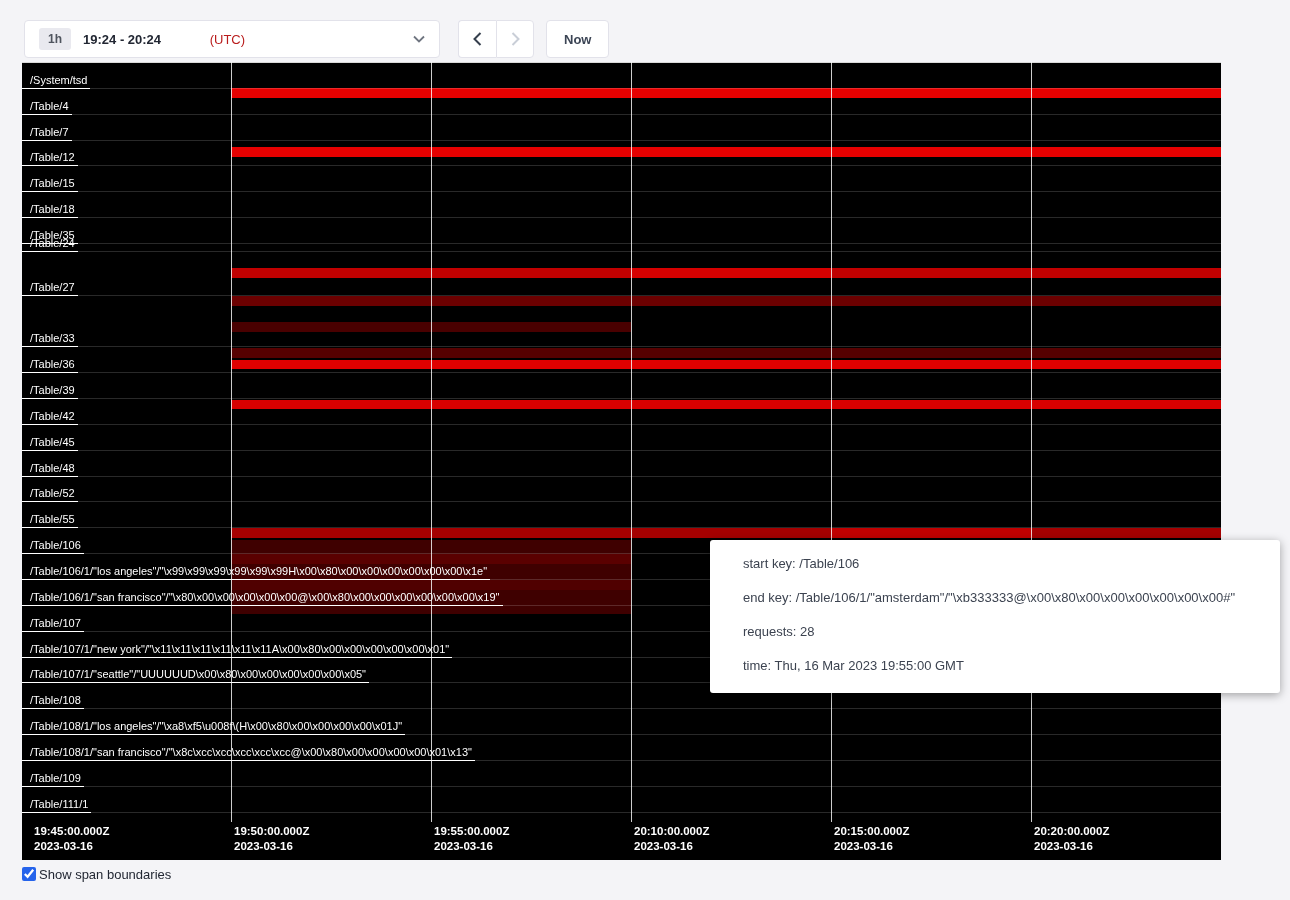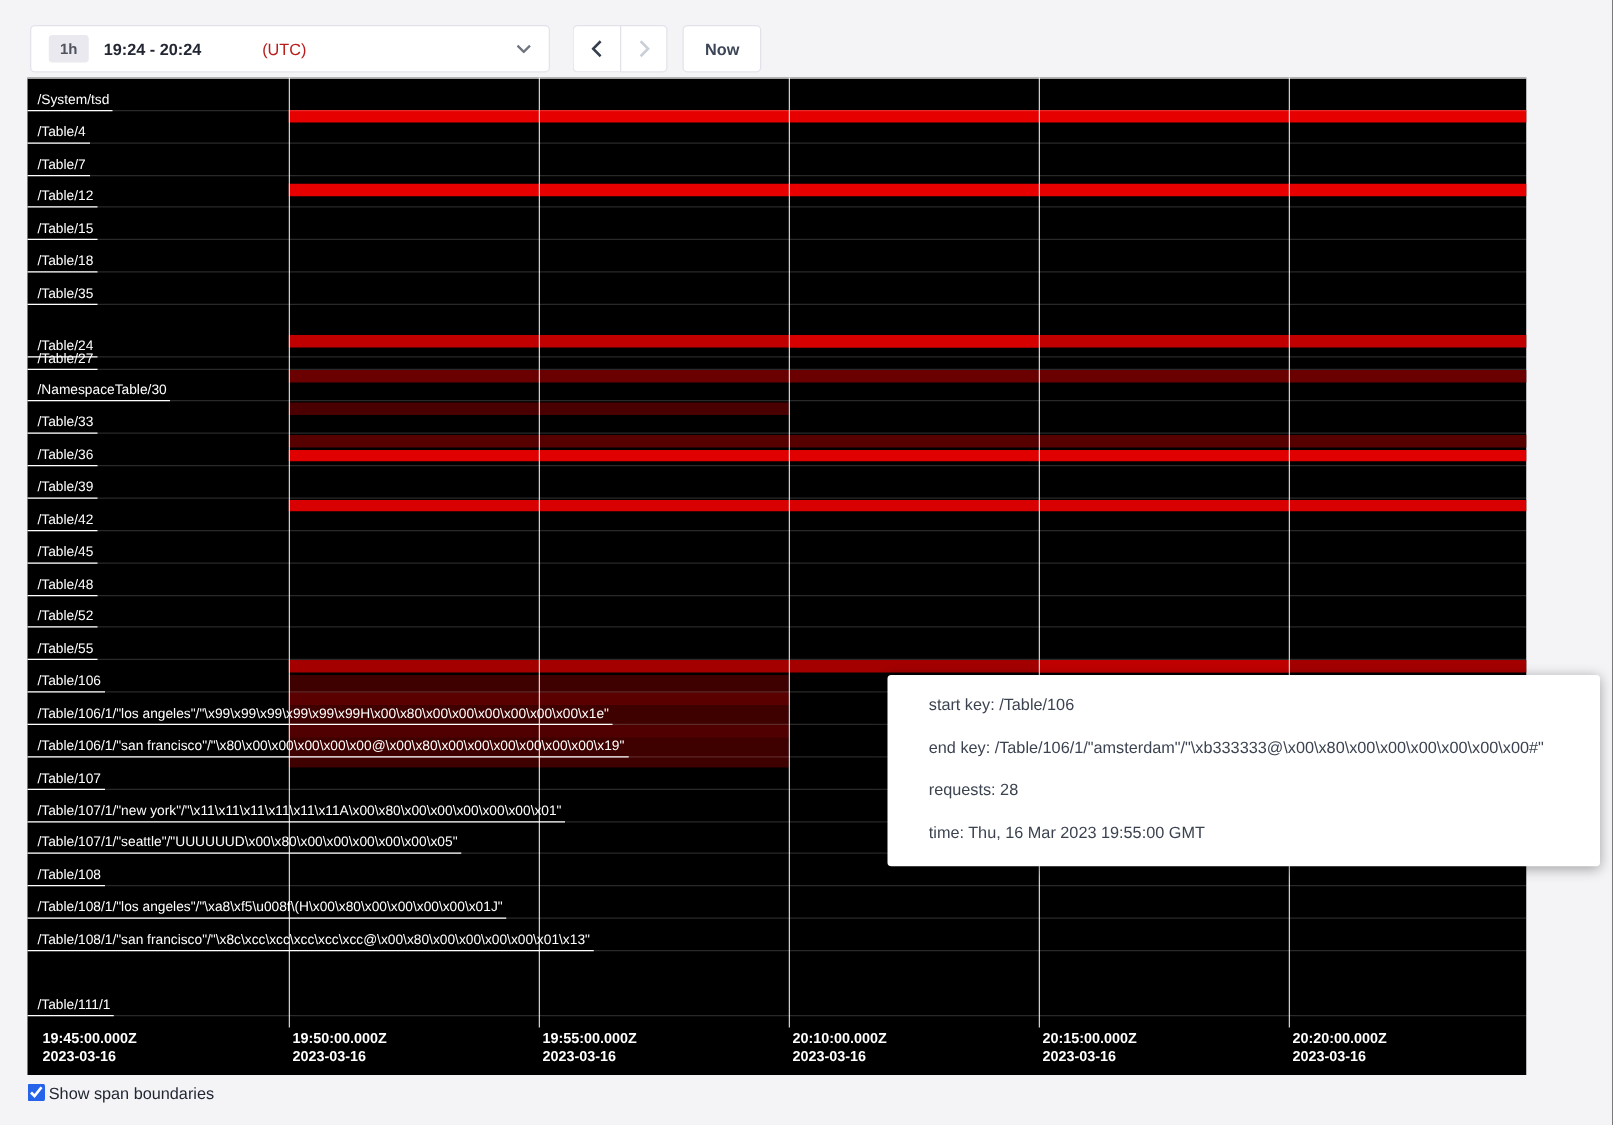--- a/index.html
+++ b/index.html
@@ -131,29 +131,26 @@
     </div>
     <div class="kv-row" style="top: 104.4px; height: 25.85px;">
       <span class="kv-label">/Table/15</span>
     </div>
     <div class="kv-row" style="top: 130.25px; height: 25.85px;">
       <span class="kv-label">/Table/18</span>
     </div>
     <div class="kv-row" style="top: 156.1px; height: 25.85px;">
       <span class="kv-label">/Table/35</span>
     </div>
-    <div class="kv-row" style="top: 198px; height: 25.85px;">
+    <div class="kv-row" style="top: 164px; height: 25.85px;">
       <span class="kv-label">/Table/24</span>
     </div>
     <div class="kv-row" style="top: 207.8px; height: 25.85px;">
       <span class="kv-label">/Table/27</span>
     </div>
-    <div class="kv-row" style="top: 233.65px; height: 25.85px;">
-      <span class="kv-label">/NamespaceTable/30</span>
-    </div>
     <div class="kv-row" style="top: 259.5px; height: 25.85px;">
       <span class="kv-label">/Table/33</span>
     </div>
     <div class="kv-row" style="top: 285.35px; height: 25.85px;">
       <span class="kv-label">/Table/36</span>
     </div>
     <div class="kv-row" style="top: 311.2px; height: 25.85px;">
       <span class="kv-label">/Table/39</span>
     </div>
     <div class="kv-row" style="top: 337.05px; height: 25.85px;">
@@ -190,20 +187,23 @@
       <span class="kv-label">/Table/107/1/"seattle"/"UUUUUUD\x00\x80\x00\x00\x00\x00\x00\x05"</span>
     </div>
     <div class="kv-row" style="top: 621.4px; height: 25.85px;">
       <span class="kv-label">/Table/108</span>
     </div>
     <div class="kv-row" style="top: 647.25px; height: 25.85px;">
       <span class="kv-label">/Table/108/1/"los angeles"/"\xa8\xf5\u008f\(H\x00\x80\x00\x00\x00\x00\x01J"</span>
     </div>
     <div class="kv-row" style="top: 673.1px; height: 25.85px;">
       <span class="kv-label">/Table/108/1/"san francisco"/"\x8c\xcc\xcc\xcc\xcc\xcc@\x00\x80\x00\x00\x00\x00\x01\x13"</span>
+    </div>
+    <div class="kv-row" style="top: 698.95px; height: 25.85px;">
+      <span class="kv-label">/Table/109</span>
     </div>
     <div class="kv-row" style="top: 724.8px; height: 25.85px;">
       <span class="kv-label">/Table/111/1</span>
     </div>
     <div class="kv-tick" style="left: 9px;">
       <div>19:45:00.000Z</div>
       <div>2023-03-16</div>
     </div>
     <div class="kv-tick" style="left: 209px;">
       <div>19:50:00.000Z</div>

